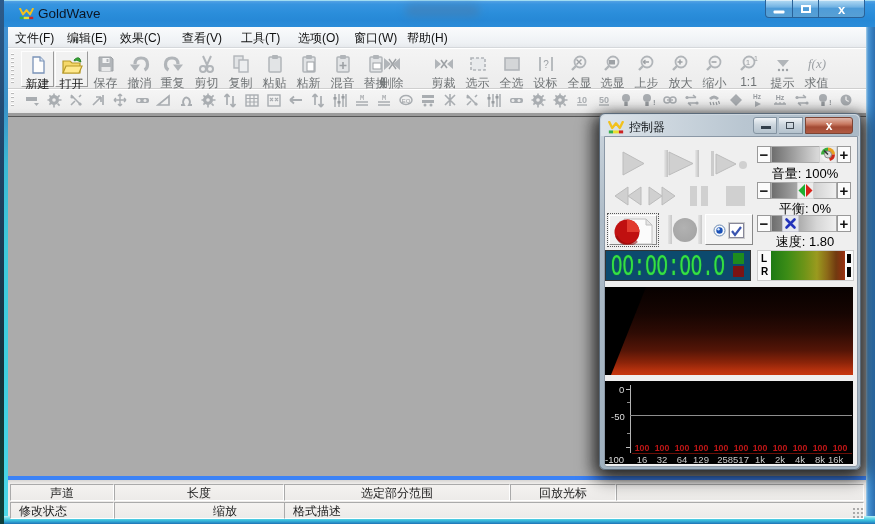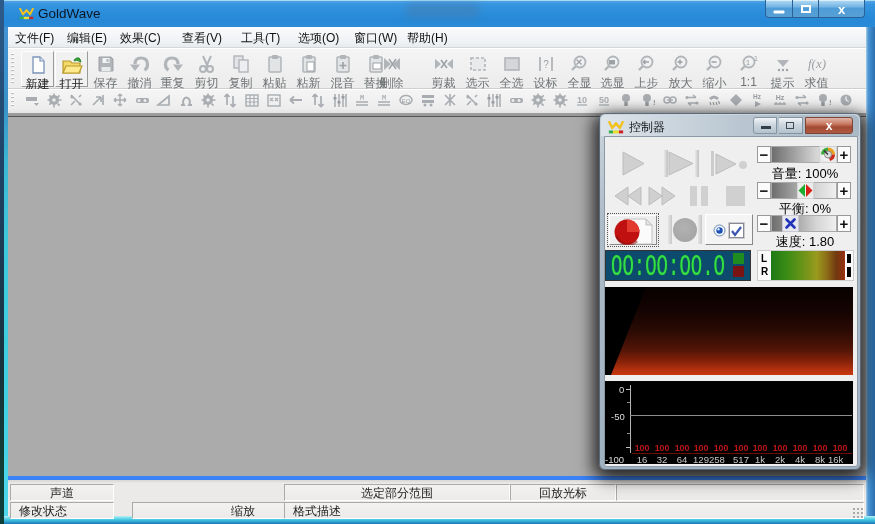--- a/index.html
+++ b/index.html
@@ -413,25 +413,26 @@
       </svg></div>
     <div class="t2" style="left:830px"><svg width="17" height="17" viewBox="0 0 17 17">
         <circle cx="8" cy="8" r="5.5" fill="#a9adb1"></circle>
         <path d="M8 8 L8 4.5 M8 8 l2.7 1.5" stroke="#ececec" stroke-width="1.4"></path>
       </svg></div>
   </div>
 <div class="abs" id="client"></div>
 <div class="abs" id="sbar" style="border-top:4px solid #3b82f6">
  <div style="position:absolute;top:0;left:0;width:858px;height:4px;background:linear-gradient(#d8d6d4,#f0eeec)"></div>
  <div class="cell" style="left:2px;width:104px">声道</div>
+ <div class="cell" style="left:106px;width:170px">长度</div>
  <div class="cell" style="left:276px;width:226px">选定部分范围</div>
  <div class="cell" style="left:502px;width:106px">回放光标</div>
  <div class="cell" style="left:608px;width:248px"></div>
  <div class="cell2" style="left:2px;width:104px">修改状态</div>
- <div class="cell2" style="left:124px;width:206px;text-align:center;padding-left:16px">缩放</div>
+ <div class="cell2" style="left:106px;width:206px;text-align:center;padding-left:16px">缩放</div>
  <div class="cell2" style="left:276px;width:580px">格式描述</div>
  <div style="position:absolute;right:3px;top:28px;width:10px;height:10px;background-image:radial-gradient(circle at 1px 1px,#999 1px,transparent 1.2px);background-size:4px 4px;opacity:.8"></div>
 </div>
 
 <div class="abs" id="ctrl" style="left:599px;top:113px;width:262px;height:357px;border-radius:6px;
  background:linear-gradient(#cdd6de,#aebcc8 30%,#9fb0bf);border:1px solid #5a6a7a;
  box-shadow:0 6px 18px 4px rgba(10,10,10,.55), -6px 4px 14px rgba(10,10,10,.4), 6px 4px 14px rgba(10,10,10,.4)">
  <div style="position:absolute;left:1px;top:1px;right:1px;height:21px;border-radius:5px 5px 0 0;background:linear-gradient(90deg,#dde4ea,#b9c6d1 55%,#aab9c6)"></div>
  <svg style="position:absolute;left:8px;top:7px" width="16" height="13" viewBox="0 0 19 15">
   <path d="M1.5 1 L5 8 L9.5 2.5 L14 8 L17.5 1" stroke="#f2c11c" stroke-width="2.8" fill="none" stroke-linecap="round" stroke-linejoin="round"></path>
@@ -559,21 +560,21 @@
         <div style="position:absolute;left:0px;top:72.5px;font-size:9.5px;color:#dcdcdc">-100</div>
         <div style="position:absolute;left:25px;top:61px;width:24px;text-align:center;font-size:10px;font-weight:bold;color:#bc1616;transform:scale(.88)">100</div>
         <div style="position:absolute;left:25px;top:73px;width:24px;text-align:center;font-size:9.5px;color:#c9c9c9">16</div>
         <div style="position:absolute;left:45px;top:61px;width:24px;text-align:center;font-size:10px;font-weight:bold;color:#bc1616;transform:scale(.88)">100</div>
         <div style="position:absolute;left:45px;top:73px;width:24px;text-align:center;font-size:9.5px;color:#c9c9c9">32</div>
         <div style="position:absolute;left:65px;top:61px;width:24px;text-align:center;font-size:10px;font-weight:bold;color:#bc1616;transform:scale(.88)">100</div>
         <div style="position:absolute;left:65px;top:73px;width:24px;text-align:center;font-size:9.5px;color:#c9c9c9">64</div>
         <div style="position:absolute;left:84px;top:61px;width:24px;text-align:center;font-size:10px;font-weight:bold;color:#bc1616;transform:scale(.88)">100</div>
         <div style="position:absolute;left:84px;top:73px;width:24px;text-align:center;font-size:9.5px;color:#c9c9c9">129</div>
         <div style="position:absolute;left:104px;top:61px;width:24px;text-align:center;font-size:10px;font-weight:bold;color:#bc1616;transform:scale(.88)">100</div>
-        <div style="position:absolute;left:104px;top:73px;width:24px;text-align:left;font-size:9.5px;color:#c9c9c9">258</div>
+        <div style="position:absolute;left:104px;top:73px;width:24px;text-align:right;font-size:9.5px;color:#c9c9c9">258</div>
         <div style="position:absolute;left:124px;top:61px;width:24px;text-align:center;font-size:10px;font-weight:bold;color:#bc1616;transform:scale(.88)">100</div>
         <div style="position:absolute;left:124px;top:73px;width:24px;text-align:center;font-size:9.5px;color:#c9c9c9">517</div>
         <div style="position:absolute;left:143px;top:61px;width:24px;text-align:center;font-size:10px;font-weight:bold;color:#bc1616;transform:scale(.88)">100</div>
         <div style="position:absolute;left:143px;top:73px;width:24px;text-align:center;font-size:9.5px;color:#c9c9c9">1k</div>
         <div style="position:absolute;left:163px;top:61px;width:24px;text-align:center;font-size:10px;font-weight:bold;color:#bc1616;transform:scale(.88)">100</div>
         <div style="position:absolute;left:163px;top:73px;width:24px;text-align:center;font-size:9.5px;color:#c9c9c9">2k</div>
         <div style="position:absolute;left:183px;top:61px;width:24px;text-align:center;font-size:10px;font-weight:bold;color:#bc1616;transform:scale(.88)">100</div>
         <div style="position:absolute;left:183px;top:73px;width:24px;text-align:center;font-size:9.5px;color:#c9c9c9">4k</div>
         <div style="position:absolute;left:203px;top:61px;width:24px;text-align:center;font-size:10px;font-weight:bold;color:#bc1616;transform:scale(.88)">100</div>
         <div style="position:absolute;left:203px;top:73px;width:24px;text-align:center;font-size:9.5px;color:#c9c9c9">8k</div>

